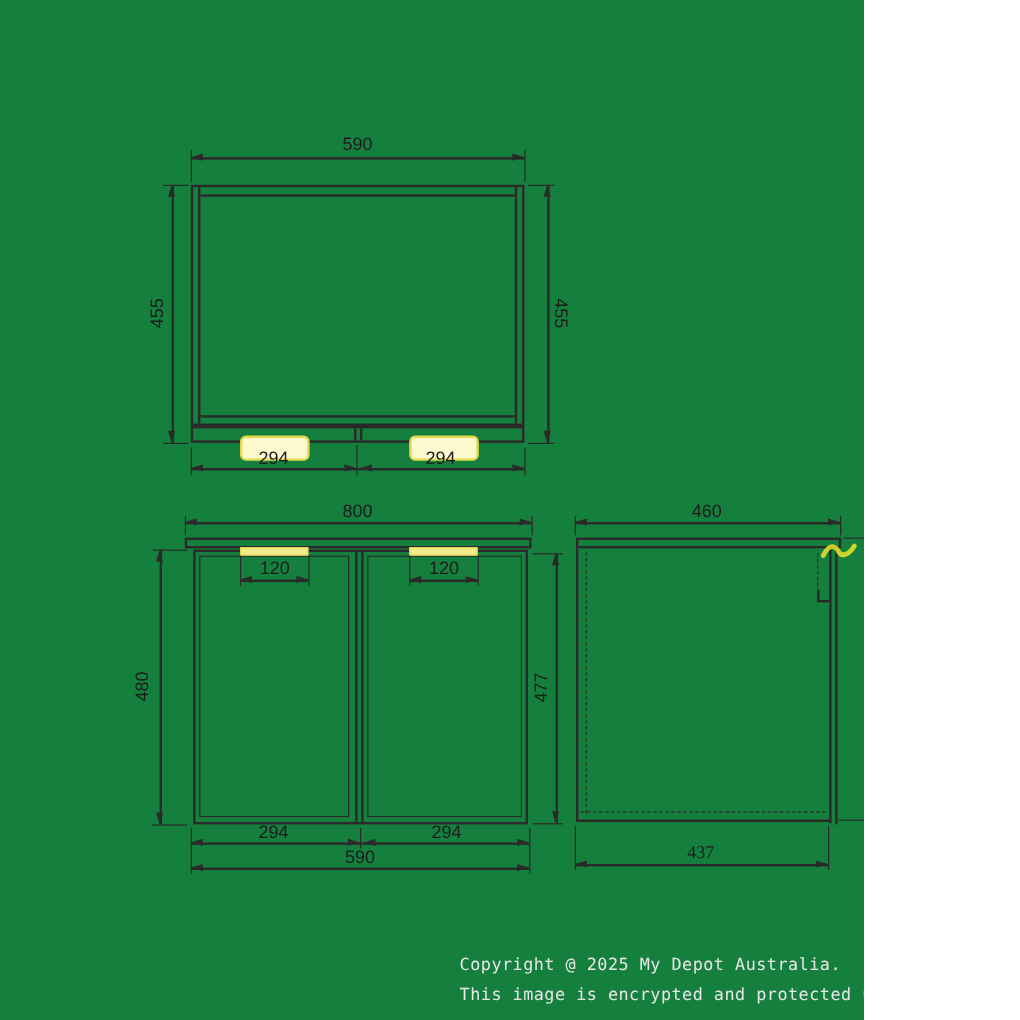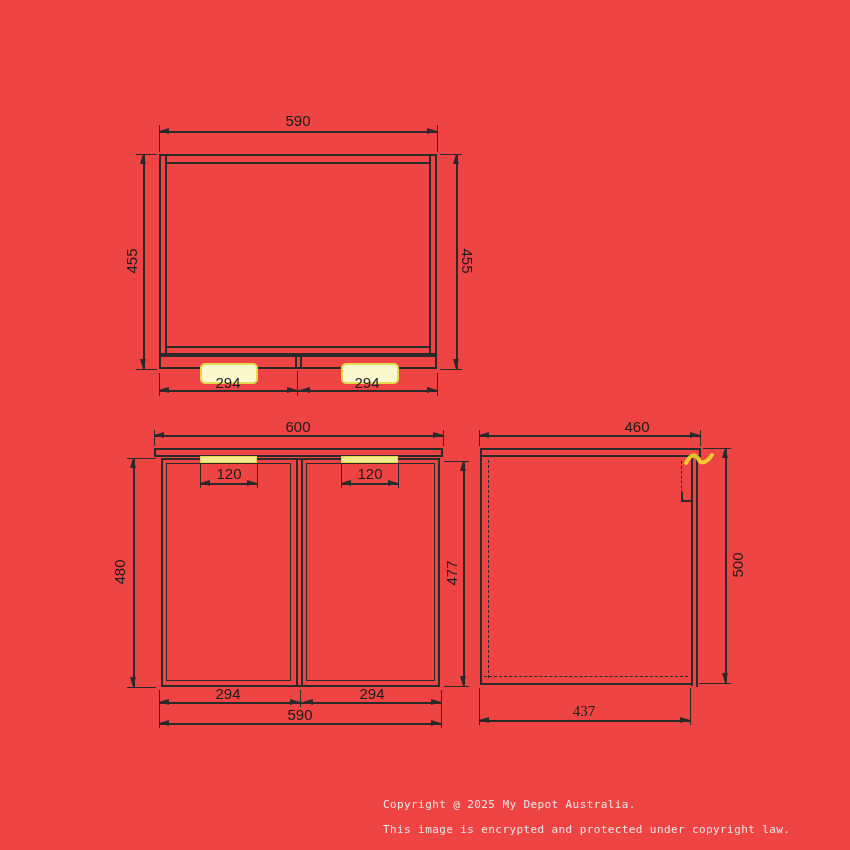--- a/index.html
+++ b/index.html
@@ -1,17 +1,17 @@
 <!DOCTYPE html>
 <html style="--line: #2a2a2a; --dim_text: #1c1c1c; --highlight_border: #e4d94f; --highlight_fill: #fdf9cf; --highlight_strip: #f1eb8e; --highlight_mark: #efe32a; --watermark: #e7e7e7;"><head>
 <meta charset="utf-8">
 <style>
   html,body { margin:0; padding:0; background:#ffffff; }
   #canvas {
-    position:relative; width:850px; height:850px; background:#ef4444;
+    position:relative; width:720px; height:850px; background:#15803d;
     overflow:hidden; font-family:"Liberation Sans", sans-serif;
   }
   
   .ln   { position:absolute; background:var(--line,#2a2a2a); }
   
   .dash-v { position:absolute; width:0; border-left:1.5px dashed var(--line,#2a2a2a); }
   .dash-h { position:absolute; height:0; border-top:1.5px dashed var(--line,#2a2a2a); }
   
   .rect { position:absolute; border:2px solid var(--line,#2a2a2a); box-sizing:border-box; background:transparent; }
   .rect.thin { border-width:1.5px; }
@@ -33,21 +33,21 @@
   .hl-rect {
     position:absolute; border:2px solid var(--highlight_border,#e4d94f);
     background:var(--highlight_fill,#fdf9cf); border-radius:5px; box-sizing:border-box;
   }
   .hl-strip {
     position:absolute; border:1px solid var(--highlight_border,#e4d94f);
     background:var(--highlight_strip,#f1eb8e); box-sizing:border-box;
   }
   
   .wm {
-    position:absolute; font-family:"DejaVu Sans Mono", monospace; font-size:11px;
+    position:absolute; font-family:"DejaVu Sans Mono", monospace; font-size:14px;
     line-height:15px; color:var(--watermark,#e7e7e7); letter-spacing:0.4px; white-space:nowrap;
   }
 </style>
 </head>
 <body>
 
 <div id="canvas">
 
   <div>
 
@@ -122,21 +122,21 @@
     <div class="ar ar-r" style="left:388px;top:480px;"></div>
     <div class="ln" style="left:340.5px;top:463px;width:1px;height:25px;"></div>
     <div class="ln" style="left:397.5px;top:463px;width:1px;height:25px;"></div>
     <div class="dtext" style="left:370px;top:466px;">120</div>
 
     <div class="ln" style="left:154px;top:435px;width:289px;height:1.5px;"></div>
     <div class="ar ar-l" style="left:154px;top:432px;"></div>
     <div class="ar ar-r" style="left:433px;top:432px;"></div>
     <div class="ln" style="left:153.5px;top:430px;width:1px;height:16px;"></div>
     <div class="ln" style="left:442.5px;top:430px;width:1px;height:16px;"></div>
-    <div class="dtext" style="left:298px;top:419px;">600</div>
+    <div class="dtext" style="left:298px;top:419px;">800</div>
 
     <div class="ln" style="left:133px;top:458px;width:1.5px;height:229px;"></div>
     <div class="ar ar-u" style="left:130px;top:458px;"></div>
     <div class="ar ar-d" style="left:130px;top:677px;"></div>
     <div class="ln" style="left:127px;top:457.5px;width:29px;height:1px;"></div>
     <div class="ln" style="left:127px;top:686.5px;width:29px;height:1px;"></div>
     <div class="vtext ccw" style="left:119px;top:572px;">480</div>
 
     <div class="ln" style="left:463px;top:461px;width:1.5px;height:225px;"></div>
     <div class="ar ar-u" style="left:460px;top:461px;"></div>
@@ -179,21 +179,21 @@
     <div class="ln" style="left:681px;top:500px;width:10px;height:1.5px;"></div>
     <svg style="position:absolute;left:684px;top:451px;" width="30" height="16" viewBox="0 0 30 16">
       <path d="M2,12 C7,2 12,3 15,9 C17,13 23,12 28,4" fill="none" stroke="var(--highlight_mark,#efe32a)" stroke-width="4" stroke-linecap="round" opacity="0.85"></path>
     </svg>
 
     <div class="ln" style="left:479px;top:435px;width:221px;height:1.5px;"></div>
     <div class="ar ar-l" style="left:479px;top:432px;"></div>
     <div class="ar ar-r" style="left:690px;top:432px;"></div>
     <div class="ln" style="left:478.5px;top:430px;width:1px;height:16px;"></div>
     <div class="ln" style="left:699.5px;top:430px;width:1px;height:16px;"></div>
-    <div class="dtext" style="left:589px;top:419px;margin-left:48px;">460</div>
+    <div class="dtext" style="left:589px;top:419px;">460</div>
 
     <div class="ln" style="left:725px;top:448px;width:1.5px;height:235px;"></div>
     <div class="ar ar-u" style="left:722px;top:448px;"></div>
     <div class="ar ar-d" style="left:722px;top:673px;"></div>
     <div class="ln" style="left:703px;top:447.5px;width:28px;height:1px;"></div>
     <div class="ln" style="left:699px;top:682.5px;width:32px;height:1px;"></div>
     <div class="vtext ccw" style="left:737px;top:565px;">500</div>
 
     <div class="ln" style="left:479px;top:720px;width:211px;height:1.5px;"></div>
     <div class="ar ar-l" style="left:479px;top:717px;"></div>

